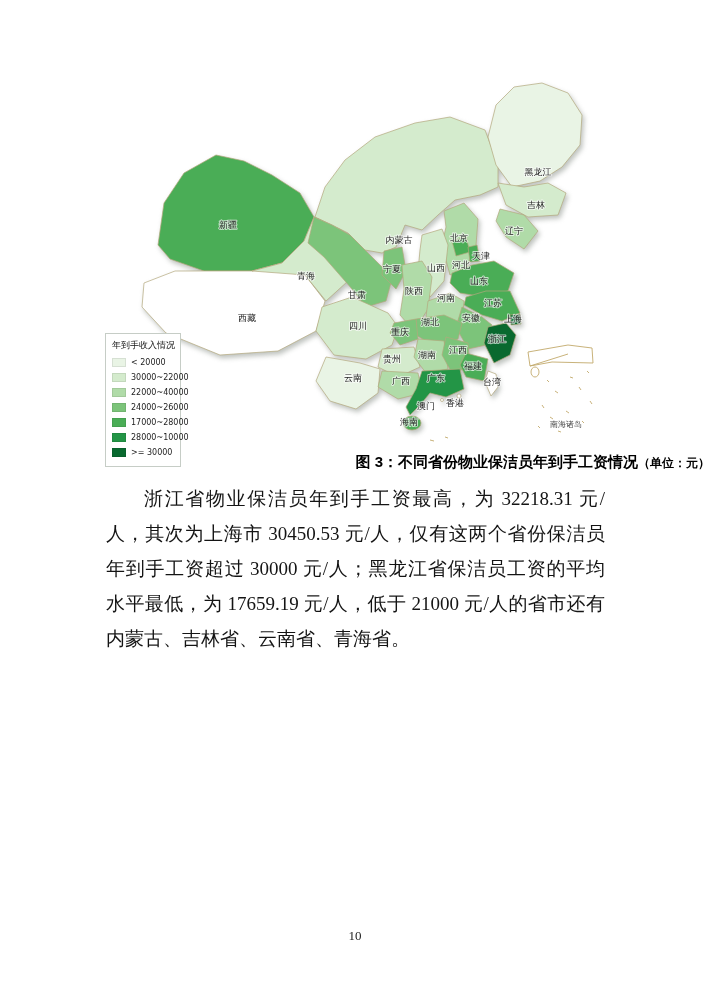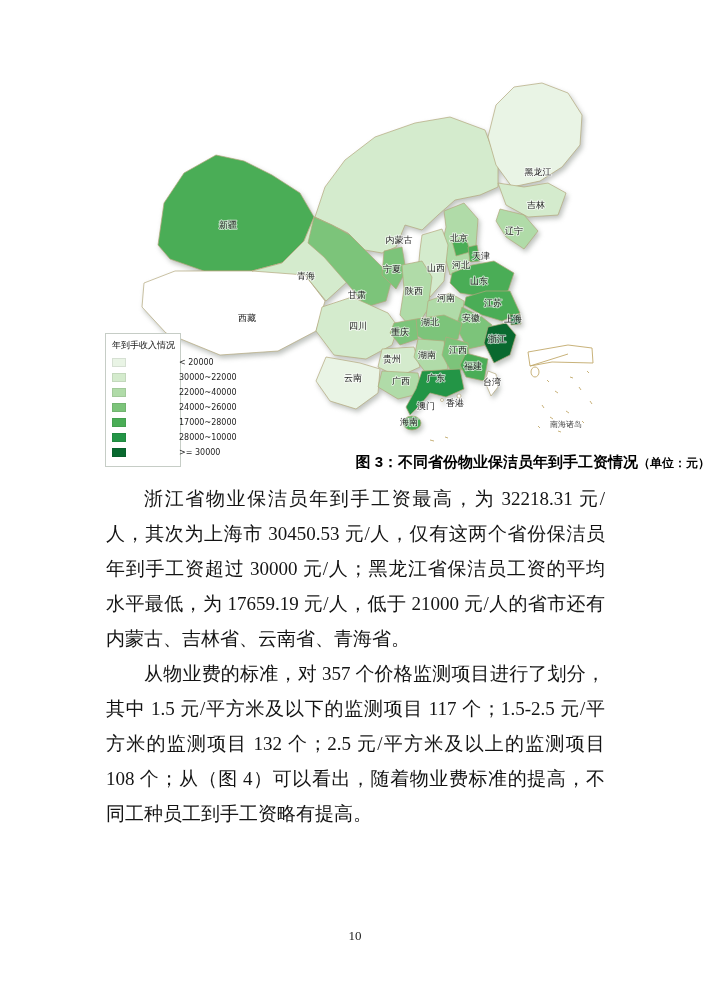--- a/index.html
+++ b/index.html
@@ -15,21 +15,21 @@
   .plabel{font-family:"DejaVu Sans","Liberation Sans",sans-serif;font-size:9px;fill:#1c1c1c;
           text-anchor:middle;paint-order:stroke;stroke:rgba(255,255,255,0.65);stroke-width:2px;stroke-linejoin:round;}
   .plabel.small{font-size:8px;fill:#4a4a4a;}
   .legend{
     position:absolute;left:105px;top:333px;width:76px;box-sizing:border-box;
     background:#ffffff;border:1px solid #c6cdc6;padding:5px 6px 6px;z-index:5;
   }
   .legend-title{font-family:"DejaVu Sans","Liberation Sans",sans-serif;font-size:9px;color:#111;margin-bottom:3px;white-space:nowrap;}
   .legend-row{display:flex;align-items:center;height:15px;}
   .swatch{width:14px;height:9px;margin-right:5px;border:1px solid rgba(0,0,0,0.08);box-sizing:border-box;flex:none;}
-  .legend-label{font-family:"DejaVu Sans","Liberation Sans",sans-serif;font-size:8px;color:#222;white-space:nowrap;margin-left:48px;}
+  .legend-label{font-family:"DejaVu Sans","Liberation Sans",sans-serif;font-size:8px;color:#222;white-space:nowrap;}
   .caption{
     text-align:right;font-family:"Liberation Sans","DejaVu Sans",sans-serif;
     font-weight:bold;font-size:15px;line-height:20px;color:#000;
   }
   .caption .unit{font-size:12px;}
   .content{margin:8px 105px 12px 106px;}
   .content p{
     margin:0;font-size:19px;line-height:35px;text-align:justify;
     text-indent:2em;color:#141414;
   }
@@ -159,16 +159,15 @@
       </div>
   </div>
 </div>
 
 <div class="caption">
   <span>图 3：不同省份物业保洁员年到手工资情况</span><span class="unit">（单位：元）</span>
 </div>
 
 <div class="content">
   <p>浙江省物业保洁员年到手工资最高，为 32218.31 元/人，其次为上海市 30450.53 元/人，仅有这两个省份保洁员年到手工资超过 30000 元/人；黑龙江省保洁员工资的平均水平最低，为 17659.19 元/人，低于 21000 元/人的省市还有内蒙古、吉林省、云南省、青海省。</p>
-  <p>从物业费的标准，对 357 个价格监测项目进行了划分，其中 1.5 元/平方米及以下的监测项目 117 个；1.5-2.5 元/平方米的监测项目 132 个；2.5 元/平方米及以上的监测项目 108 个；从（图 4）可以看出，随着物业费标准的提高，不同工种员工到手工资略有提高。</p>
 </div>
 
 <div class="page-number">10</div>
 
 </body></html>

